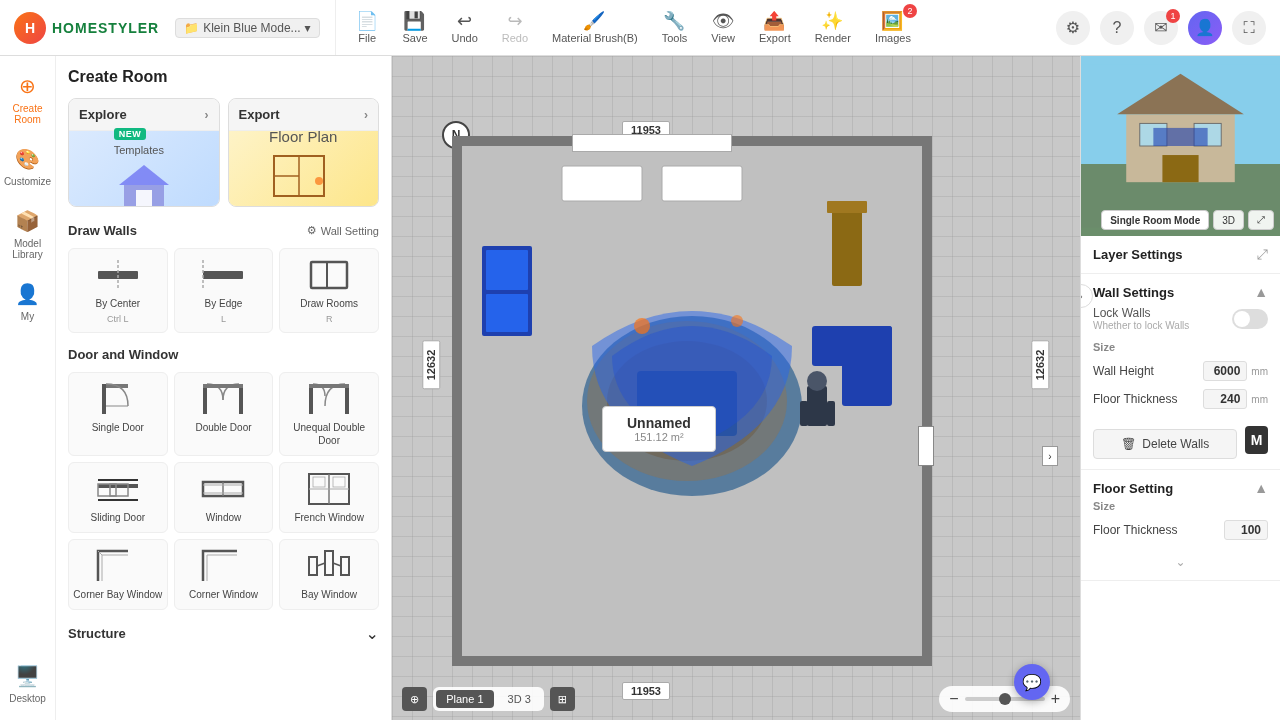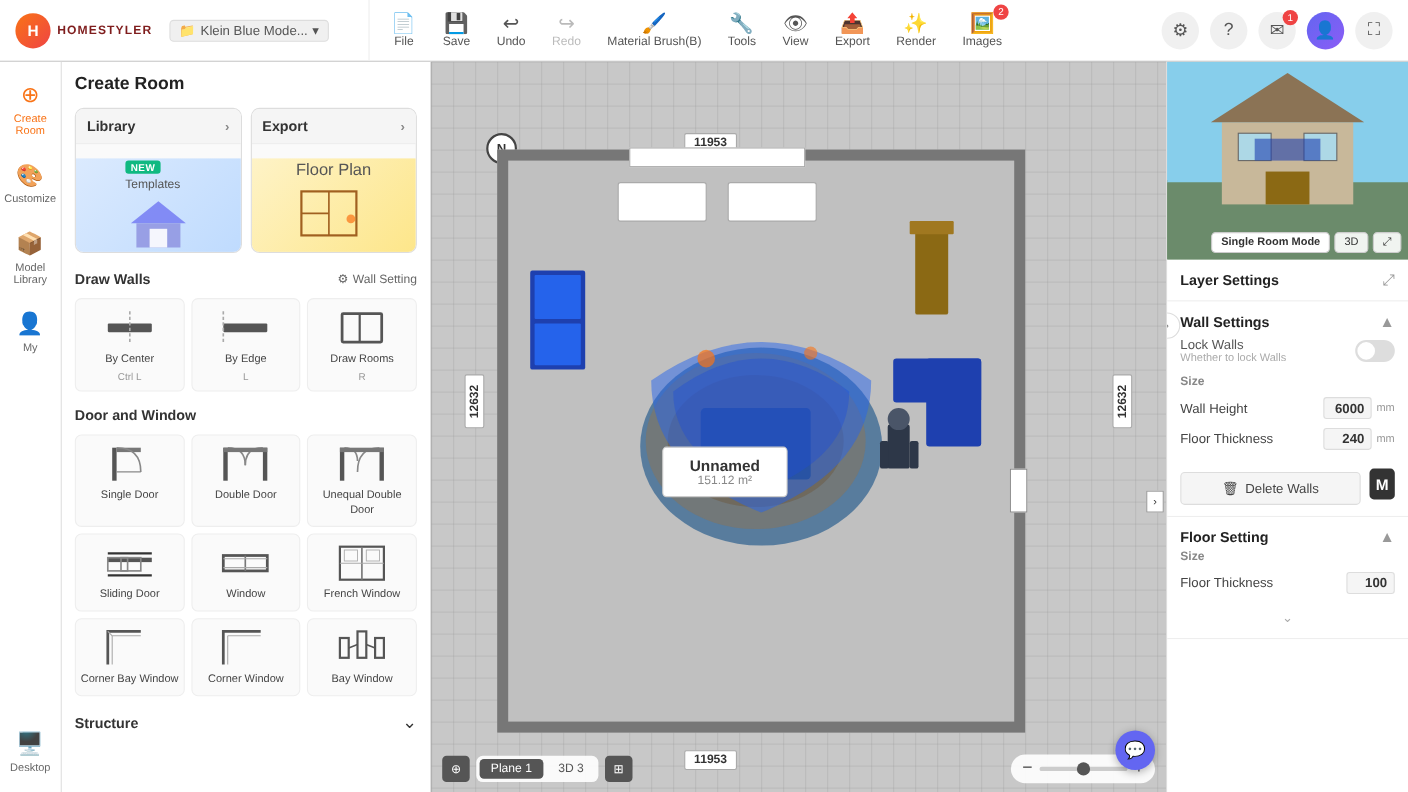--- a/index.html
+++ b/index.html
@@ -24,21 +24,21 @@
       width: 336px;
     }
     .logo-icon {
       width: 32px; height: 32px;
       background: linear-gradient(135deg, #f97316, #ef4444);
       border-radius: 50%;
       display: flex; align-items: center; justify-content: center;
       color: white; font-weight: bold; font-size: 14px;
     }
     .logo-text {
-      font-weight: 700; font-size: 11px; color: #7f1d1d; letter-spacing: 1px;
+      font-weight: 700; font-size: 14px; color: #15803d; letter-spacing: 1px;
     }
     .file-badge {
       margin-left: 10px;
       background: #f0f0f0;
       border: 1px solid #ddd;
       border-radius: 4px;
       padding: 2px 8px;
       font-size: 12px;
       color: #555;
       display: flex; align-items: center; gap: 4px;
@@ -193,27 +193,26 @@
     .new-badge {
       background: #10b981;
       color: white;
       font-size: 9px;
       font-weight: 700;
       padding: 1px 5px;
       border-radius: 3px;
       letter-spacing: 0.5px;
     }
     .create-card-img {
-      height: 85px;
+      height: 75px;
       display: flex;
       align-items: center;
       justify-content: center;
       background: #e8e8e8;
       font-size: 32px;
-      margin-top: 13px;
     }
     .explore-card-img { background: linear-gradient(135deg, #dbeafe, #bfdbfe); }
     .import-card-img { background: linear-gradient(135deg, #fef3c7, #fde68a); }
 
     
     .section-header {
       display: flex;
       align-items: center;
       justify-content: space-between;
       margin-bottom: 10px;
@@ -367,21 +366,21 @@
       border: none;
       background: transparent;
     }
     .plane-tab.active {
       background: #555;
       color: white;
     }
 
     
     .right-panel {
-      width: 220px;
+      width: 200px;
       background: #fff;
       border-left: 1px solid #ddd;
       display: flex;
       flex-direction: column;
       flex-shrink: 0;
       overflow-y: auto;
     }
 
     
     .preview-area {
@@ -660,21 +659,21 @@
     </div>
   </div>
 
   <div class="left-sidebar">
     <div class="sidebar-content">
       <div class="sidebar-title">Create Room</div>
 
       <div class="create-cards">
         <div class="create-card">
           <div class="create-card-header">
-            <span>Library</span>
+            <span>Explore</span>
             <span style="font-size:12px; color:#888;">›</span>
           </div>
           <div class="create-card-img explore-card-img">
             <div style="display:flex;flex-direction:column;align-items:flex-start;gap:4px;padding:8px;">
               <span class="new-badge">NEW</span>
               <div style="font-size:11px;color:#555;">Templates</div>
 
               <svg width="60" height="50" viewBox="0 0 60 50">
                 <polygon points="30,5 55,25 5,25" fill="#6366f1" opacity="0.7"></polygon>
                 <rect x="10" y="25" width="40" height="22" fill="#8b8fde" opacity="0.8"></rect>

